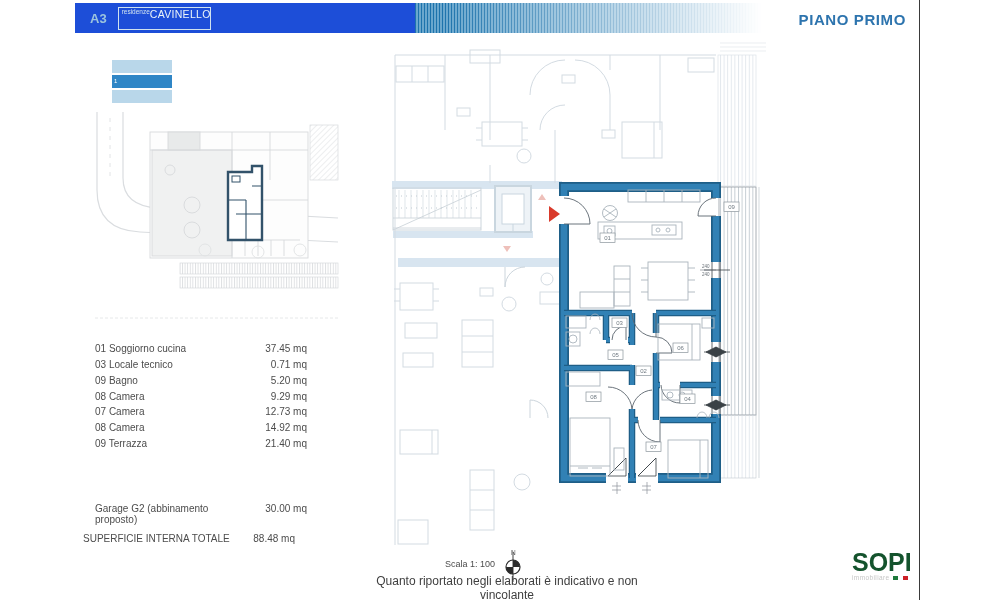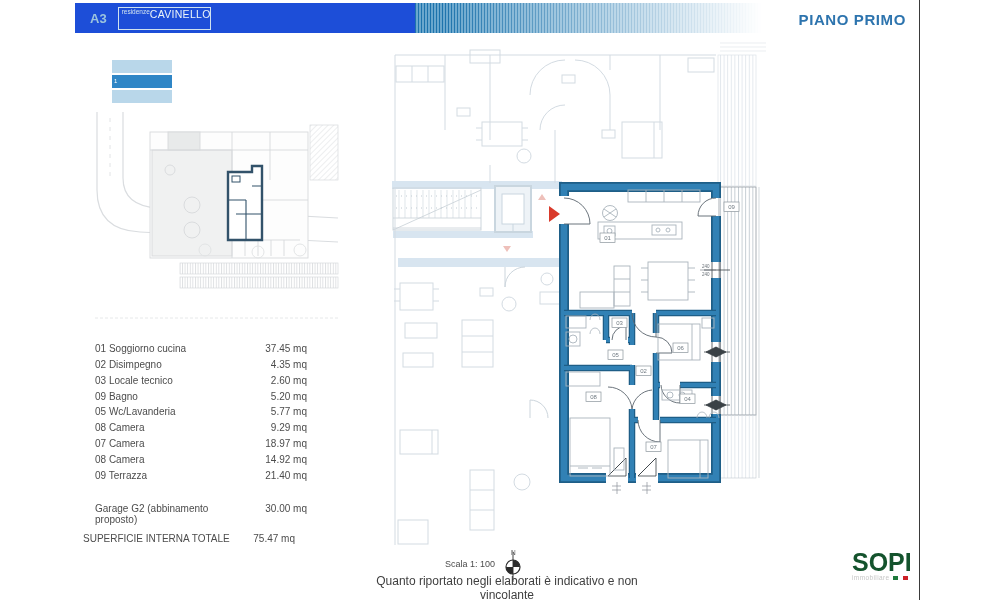--- a/index.html
+++ b/index.html
@@ -118,59 +118,51 @@
       <rect x="232" y="176" width="8" height="6" stroke-width="1"></rect>
     </g>
   </svg>
 
   <div id="legend">
     <div class="lrow">
         <span>01 Soggiorno cucina</span>
         <span class="val">37.45 mq</span>
       </div>
     <div class="lrow">
-        <span>02 Disimpegno</span>
-        <span class="val">4.35 mq</span>
-      </div>
-    <div class="lrow">
         <span>03 Locale tecnico</span>
-        <span class="val">2.60 mq</span>
+        <span class="val">0.71 mq</span>
       </div>
     <div class="lrow">
         <span>09 Bagno</span>
         <span class="val">5.20 mq</span>
       </div>
     <div class="lrow">
-        <span>05 Wc/Lavanderia</span>
-        <span class="val">5.77 mq</span>
-      </div>
-    <div class="lrow">
         <span>08 Camera</span>
         <span class="val">9.29 mq</span>
       </div>
     <div class="lrow">
         <span>07 Camera</span>
-        <span class="val">18.97 mq</span>
+        <span class="val">12.73 mq</span>
       </div>
     <div class="lrow">
         <span>08 Camera</span>
         <span class="val">14.92 mq</span>
       </div>
     <div class="lrow">
         <span>09 Terrazza</span>
         <span class="val">21.40 mq</span>
       </div>
   </div>
   <div id="garage-row">
     <span>Garage G2 (abbinamento proposto)</span>
     <span class="val">30.00 mq</span>
   </div>
   <div id="total-row">
     <span>SUPERFICIE INTERNA TOTALE</span>
-    <span class="val">75.47 mq</span>
+    <span class="val">88.48 mq</span>
   </div>
 
   <svg class="abs" style="left:385px;top:40px" width="385" height="505" viewBox="385 40 385 505">
     <defs>
       <pattern id="deck" width="3.6" height="10" patternUnits="userSpaceOnUse">
         <path d="M0.5,0 V10" stroke="#b4bfc7" stroke-width="0.8"></path>
       </pattern>
       <pattern id="deckf" width="3.6" height="10" patternUnits="userSpaceOnUse">
         <path d="M0.5,0 V10" stroke="#dde3e8" stroke-width="0.8"></path>
       </pattern>

